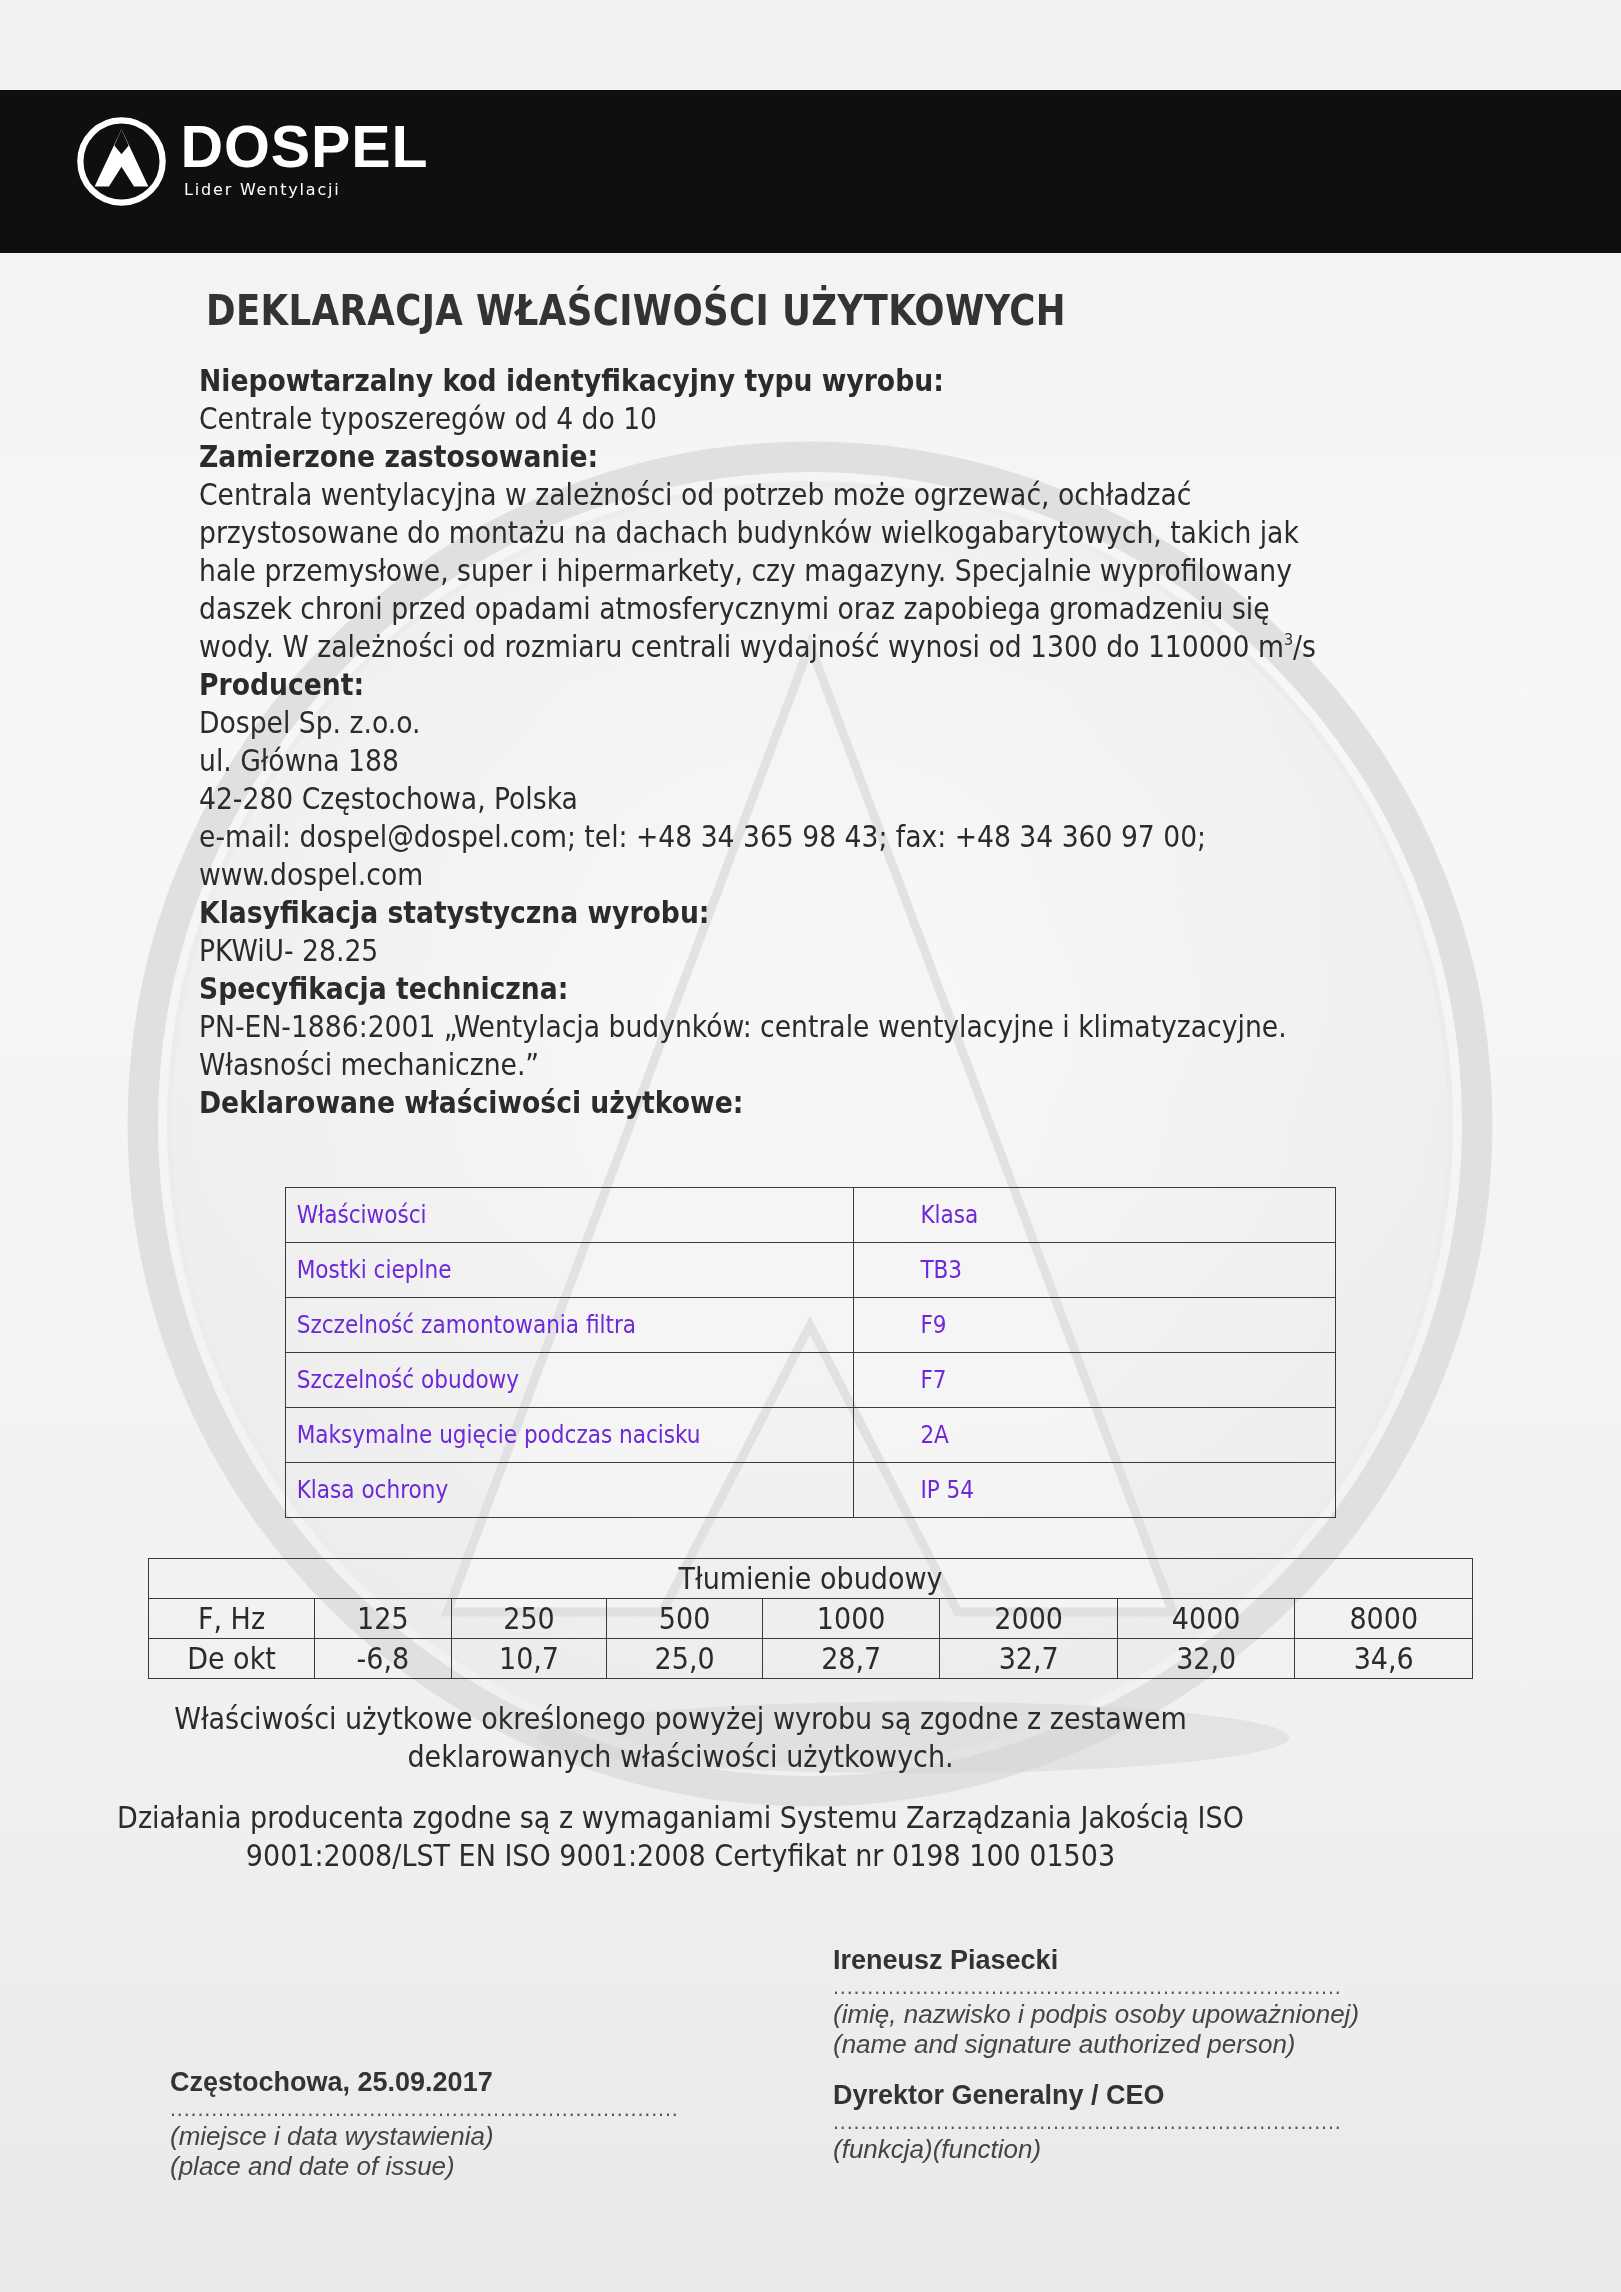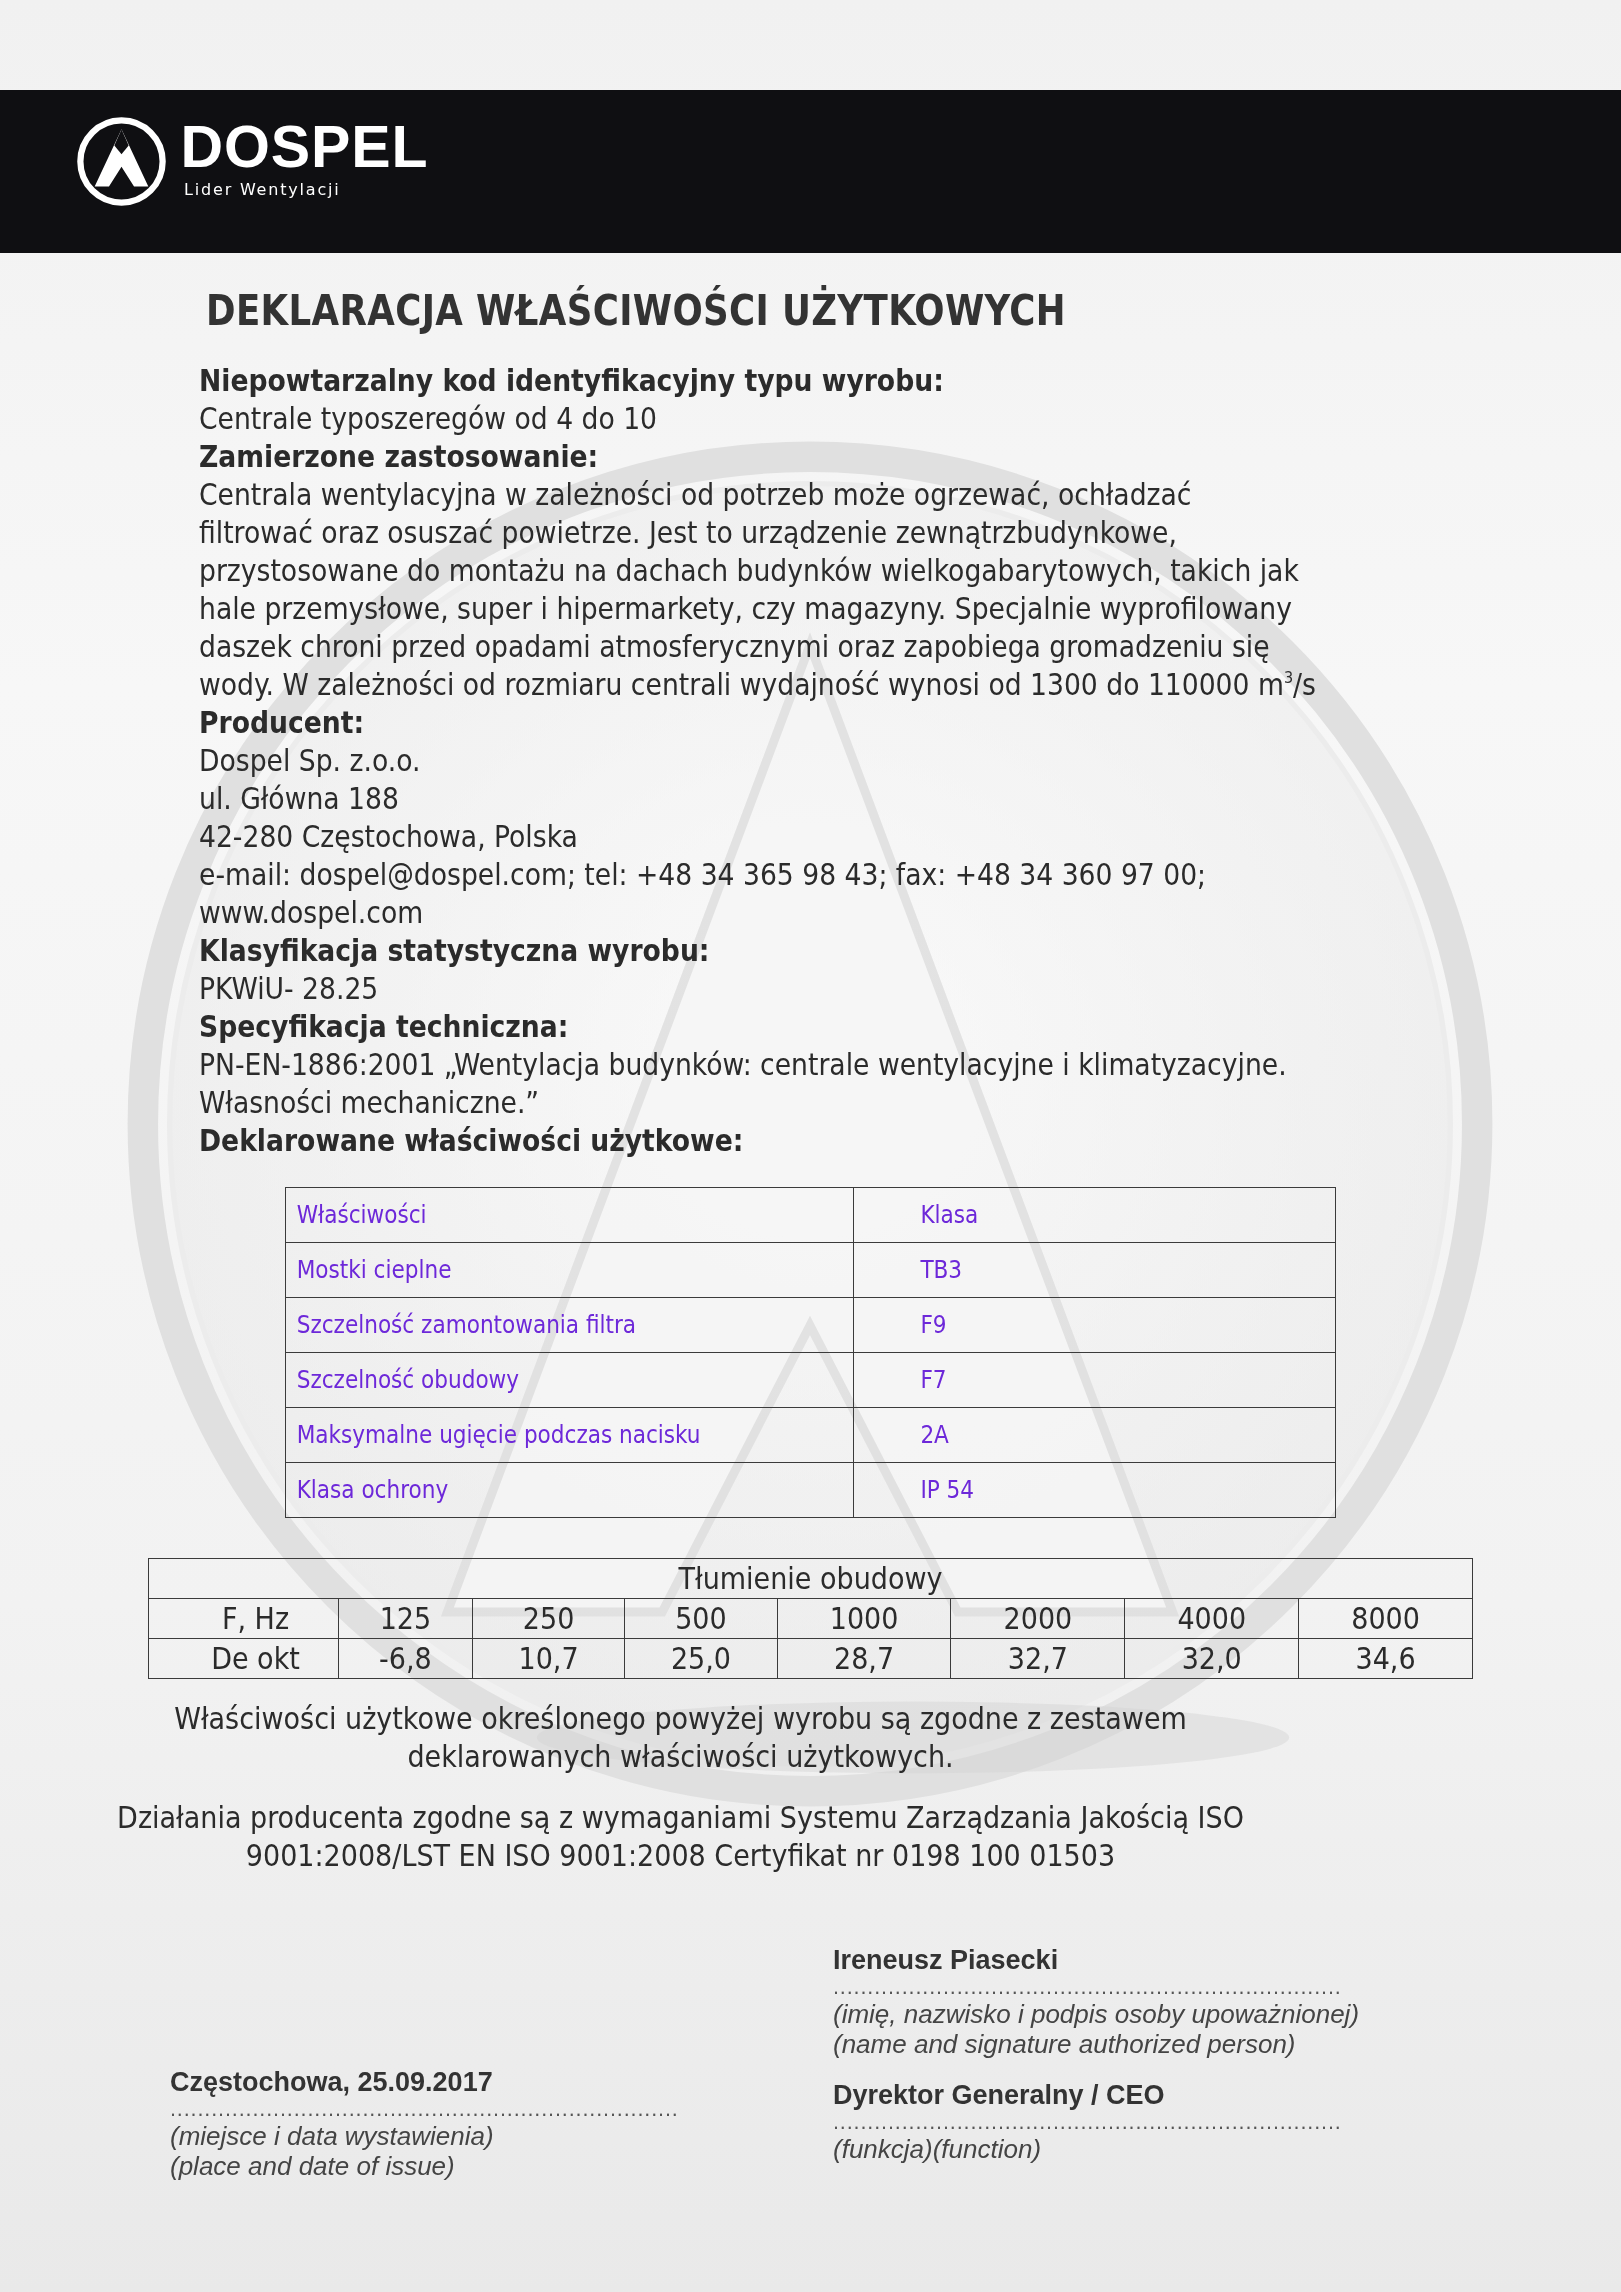--- a/index.html
+++ b/index.html
@@ -36,21 +36,21 @@
     .props-table td {
       border: 1.8px solid #3b3b3b; height: 54px; font-size: 24px; padding: 0 10.7px; color: #6d28d9;
     }
     .props-table td.val { padding-left: 66px; }
     .props-table td.prop { width: 546px; }
 
     .atten-table { position: absolute; left: 148px; top: 1558px; width: 1325px; z-index: 1; }
     .atten-table td {
       border: 1.8px solid #3b3b3b; height: 39px; padding: 0; font-size: 30px; text-align: center; color: #2b2b2b;
     }
-    .atten-table td.rowhead { width: 165px; padding-left: 24px; }
+    .atten-table td.rowhead { width: 165px; }
 
     .center-block { position: absolute; left: 0; width: 1361px; text-align: center; font-size: 30px; line-height: 38px; z-index: 1; }
     .conf { top: 1700px; }
     .iso { top: 1799px; }
 
     .sig { position: absolute; font-family: "Liberation Sans", sans-serif; z-index: 1; color: #333; margin-top: 24px; }
     .sig .name { font-weight: bold; font-size: 27px; line-height: 32px; }
     .sig .dots { font-size: 21.5px; letter-spacing: 0.9px; line-height: 23px; color: #555; overflow: hidden; white-space: nowrap; }
     .sig .note { font-style: italic; font-size: 26px; line-height: 30px; color: #444; }
     .sig-right { left: 833px; top: 1920px; width: 573px; }
@@ -89,21 +89,20 @@
 
 <div class="content">
   <div class="doc-title">DEKLARACJA WŁAŚCIWOŚCI UŻYTKOWYCH</div>
 
   <div class="body-text">
     <p class="lbl">Niepowtarzalny kod identyfikacyjny typu wyrobu:</p>
     <p>Centrale typoszeregów od 4 do 10</p>
 
     <p class="lbl">Zamierzone zastosowanie:</p>
     <p>Centrala wentylacyjna w zależności od potrzeb może ogrzewać, ochładzać</p>
-    <p>filtrować oraz osuszać powietrze. Jest to urządzenie zewnątrzbudynkowe,</p>
     <p>przystosowane do montażu na dachach budynków wielkogabarytowych, takich jak</p>
     <p>hale przemysłowe, super i hipermarkety, czy magazyny. Specjalnie wyprofilowany</p>
     <p>daszek chroni przed opadami atmosferycznymi oraz zapobiega gromadzeniu się</p>
     <p><span>wody. W zależności od rozmiaru centrali wydajność wynosi od 1300 do 110000 m</span><sup>3</sup><span>/s</span></p>
 
     <p class="lbl">Producent:</p>
     <p>Dospel Sp. z.o.o.</p>
     <p>ul. Główna 188</p>
     <p>42-280 Częstochowa, Polska</p>
     <p>e-mail: dospel@dospel.com; tel: +48 34 365 98 43; fax: +48 34 360 97 00;</p>

